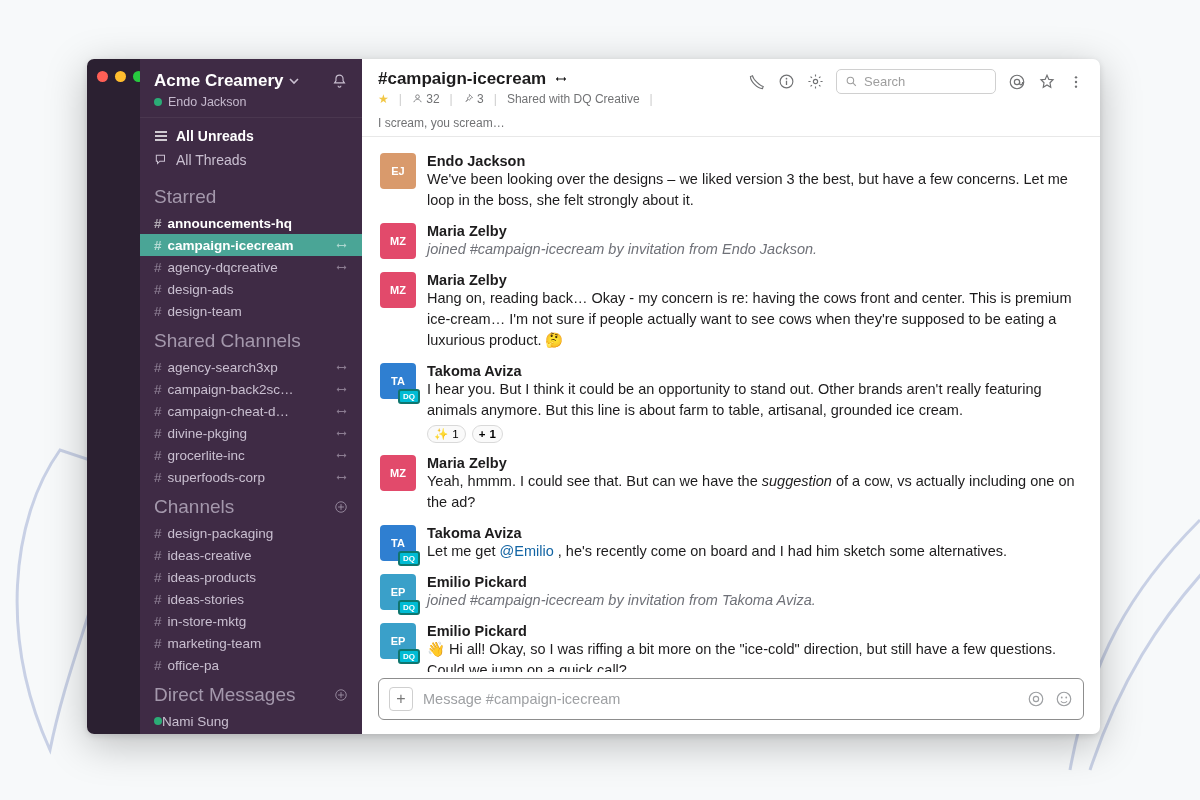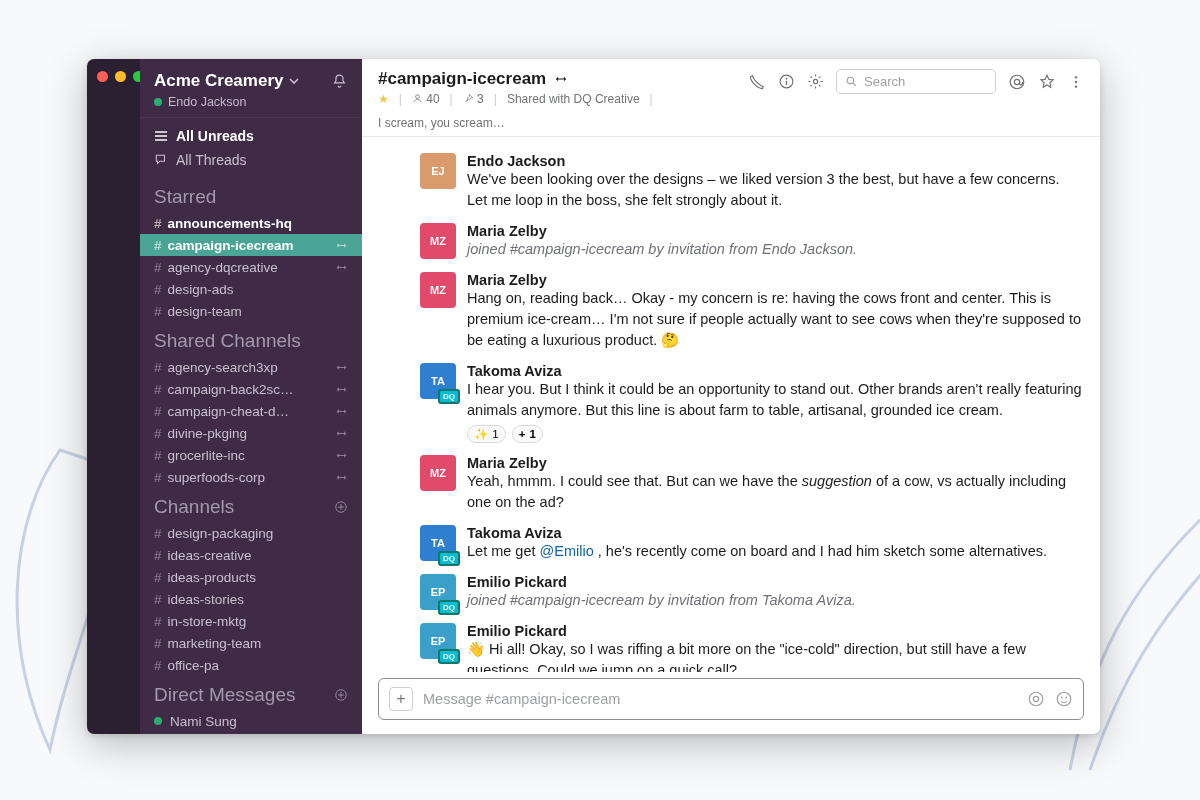--- a/index.html
+++ b/index.html
@@ -31,37 +31,37 @@
   .me-name { font-size:12.5px; color:#c4b8cc; margin-top:4px;}
   .nav-sec { padding: 6px 0; border-top:1px solid rgba(255,255,255,.06); }
   .nav-item { padding: 4px 14px; display:flex; align-items:center; gap:8px; cursor:pointer; }
   .nav-item.strong { color:#fff; font-weight:700; }
   .sec-title { padding: 8px 14px 4px; font-size:19px; color:#a498ac; display:flex; justify-content:space-between; align-items:center;}
   .chan { padding:3.5px 14px; display:flex; align-items:center; gap:6px; cursor:pointer; position:relative; font-size:13.5px;}
   .chan .hash { opacity:.6; }
   .chan.bold { color:#fff; font-weight:700; }
   .chan.active { background:#4aa596; color:#fff; font-weight:700; }
   .chan .shared { margin-left:auto; opacity:.55; }
-  .dm { padding:3.5px 14px; display:flex; align-items:center; gap:8px; cursor:pointer; font-size:13.5px;}
+  .dm { padding:3.5px 14px; display:flex; align-items:center; cursor:pointer; font-size:13.5px;}
   .dm .dot { width:8px; height:8px; border-radius:50%; background:#2bac76; }
 
   
   .main { flex:1; display:flex; flex-direction:column; min-width:0; }
   .header { padding:10px 16px 6px; border-bottom:1px solid #e8e8e8; display:flex; align-items:flex-start; gap:14px; }
   .hleft { flex:1; min-width:0;}
   .chname { font-weight:800; font-size:17px; color:#1d1c1d; display:flex; align-items:center; gap:8px;}
   .chmeta { display:flex; align-items:center; gap:10px; font-size:12px; color:#717274; margin-top:3px; flex-wrap:wrap;}
   .chmeta .sep { color:#ccc; }
   .star { color:#f2c744; }
   .hicons { display:flex; align-items:center; gap:12px; color:#717274; }
   .hicons .ic { cursor:pointer; display:flex; }
   .search { display:flex; align-items:center; gap:6px; border:1px solid #d0d0d0; border-radius:5px; padding:4px 8px; width:160px; color:#9e9e9e; font-size:13px;}
   .messages { flex:1; overflow:auto; padding: 10px 18px 6px; }
   .msg { display:flex; gap:11px; padding:6px 0; }
-  .avatar { width:36px; height:36px; border-radius:4px; flex-shrink:0; position:relative;margin-left:40px; }
+  .avatar { width:36px; height:36px; border-radius:4px; flex-shrink:0; position:relative; }
   .avatar .ph { width:100%; height:100%; border-radius:4px; display:flex; align-items:center; justify-content:center; font-size:11px; color:#fff; font-weight:700;}
   .avatar .badge { position:absolute; right:-4px; bottom:-5px; background:#00bcd4; color:#fff; font-size:8px; font-weight:800; padding:1px 3px; border-radius:3px; border:2px solid #0f766e;}
   .msg-body { flex:1; min-width:0; }
   .author { font-weight:800; font-size:14.5px; color:#1d1c1d; }
   .text { font-size:14.5px; color:#1d1c1d; line-height:1.45; }
   .text.system { font-style:italic; color:#6f7178; }
   .mention { color:#1264a3; }
   .reactions { display:flex; gap:6px; margin-top:4px;}
   .react { border:1px solid #d9d9d9; border-radius:10px; padding:1px 6px; font-size:11.5px; background:#fafafa; display:flex; gap:4px; align-items:center; cursor:pointer;}
   .react.add { font-weight:700;}
@@ -294,21 +294,21 @@
             </svg>
         </div>
         <div class="chmeta">
           <span class="star">★</span>
           <span class="sep">|</span>
           <span>
             <svg width="11" height="11" viewBox="0 0 24 24" style="display:inline;vertical-align:-1px">
                 <circle cx="12" cy="8" r="4" fill="none" stroke="#717274" stroke-width="1.8"></circle>
                 <path d="M4 20c1-4 5-6 8-6s7 2 8 6" fill="none" stroke="#717274" stroke-width="1.8"></path>
               </svg>
-            <span>40</span>
+            <span>32</span>
           </span>
           <span class="sep">|</span>
           <span>
             <svg width="11" height="11" viewBox="0 0 24 24" style="display:inline;vertical-align:-1px">
                 <path d="M14 3l7 7-4 1-3 5-2-2-5 5-1-1 5-5-2-2 5-3z" fill="none" stroke="#717274" stroke-width="1.5"></path>
               </svg>
             <span>3</span>
           </span>
           <span class="sep">|</span>
           <span>Shared with DQ Creative</span>

